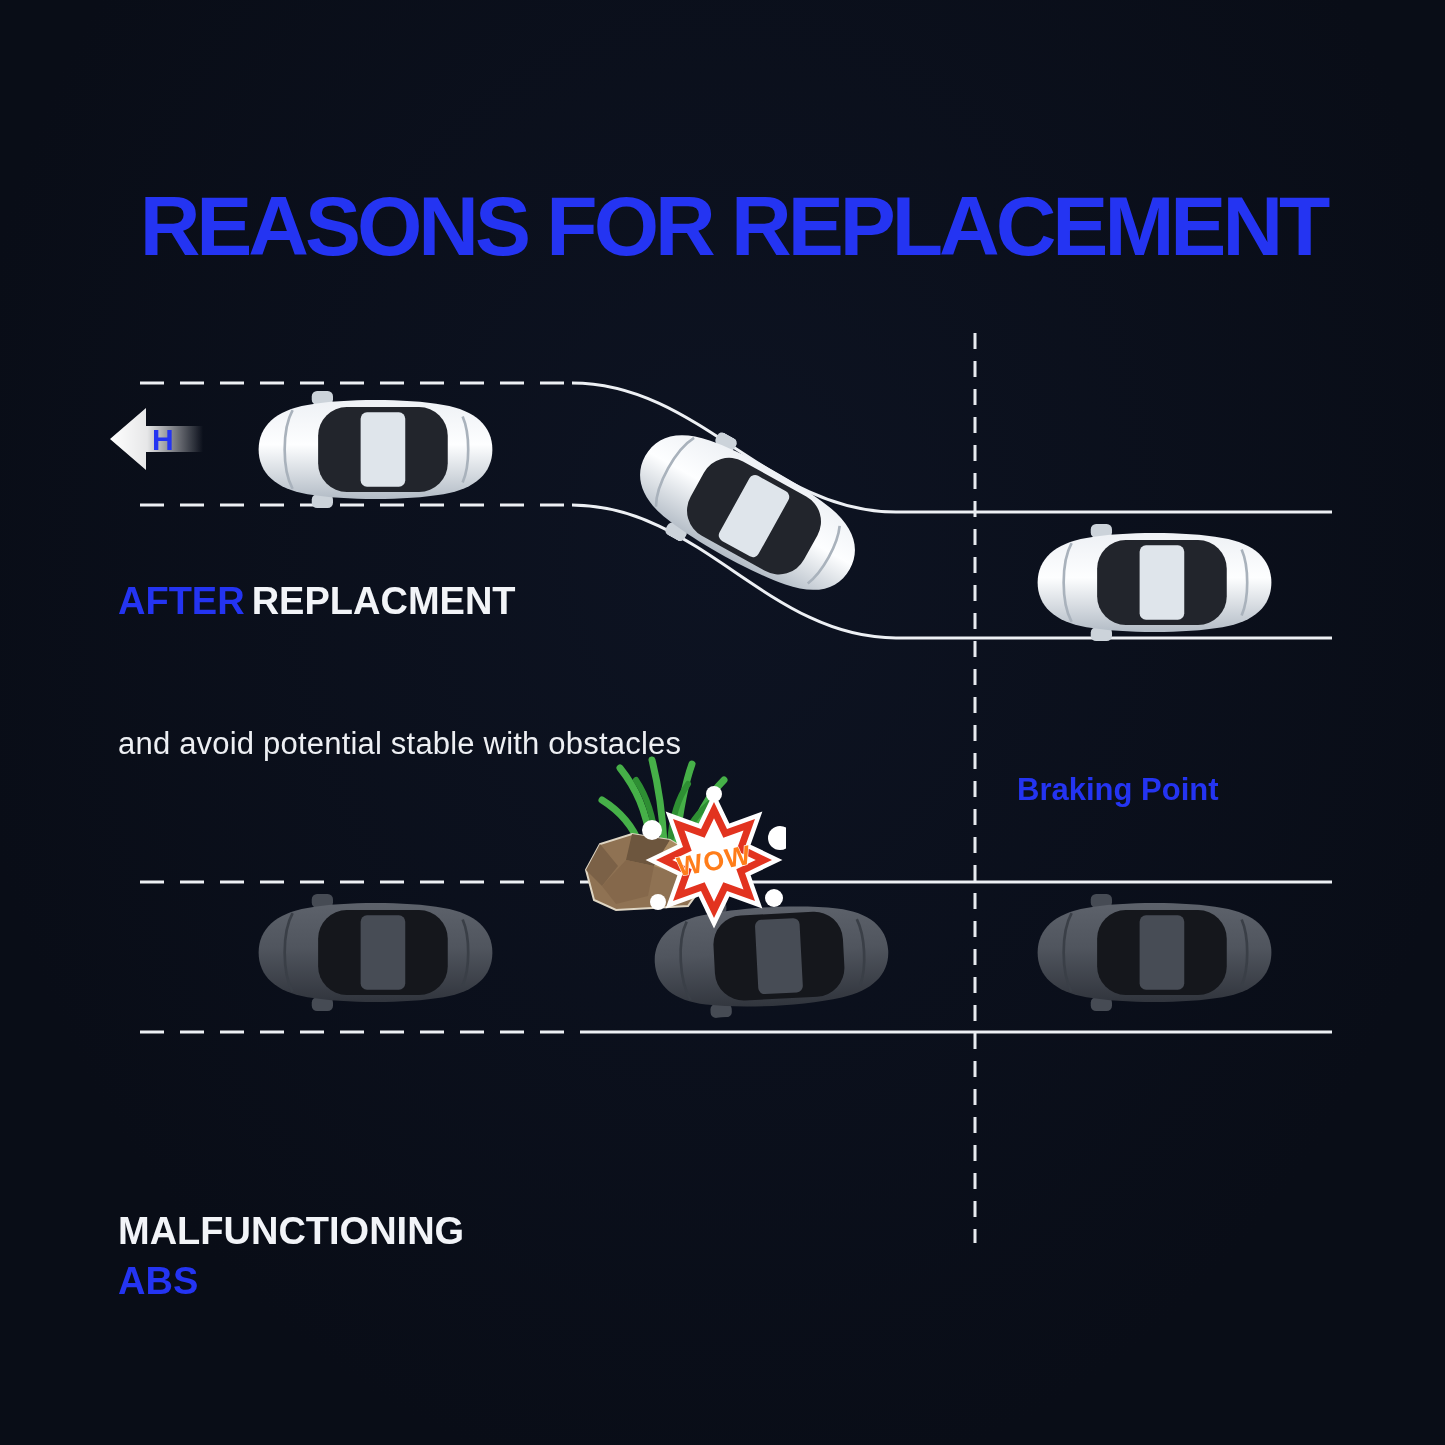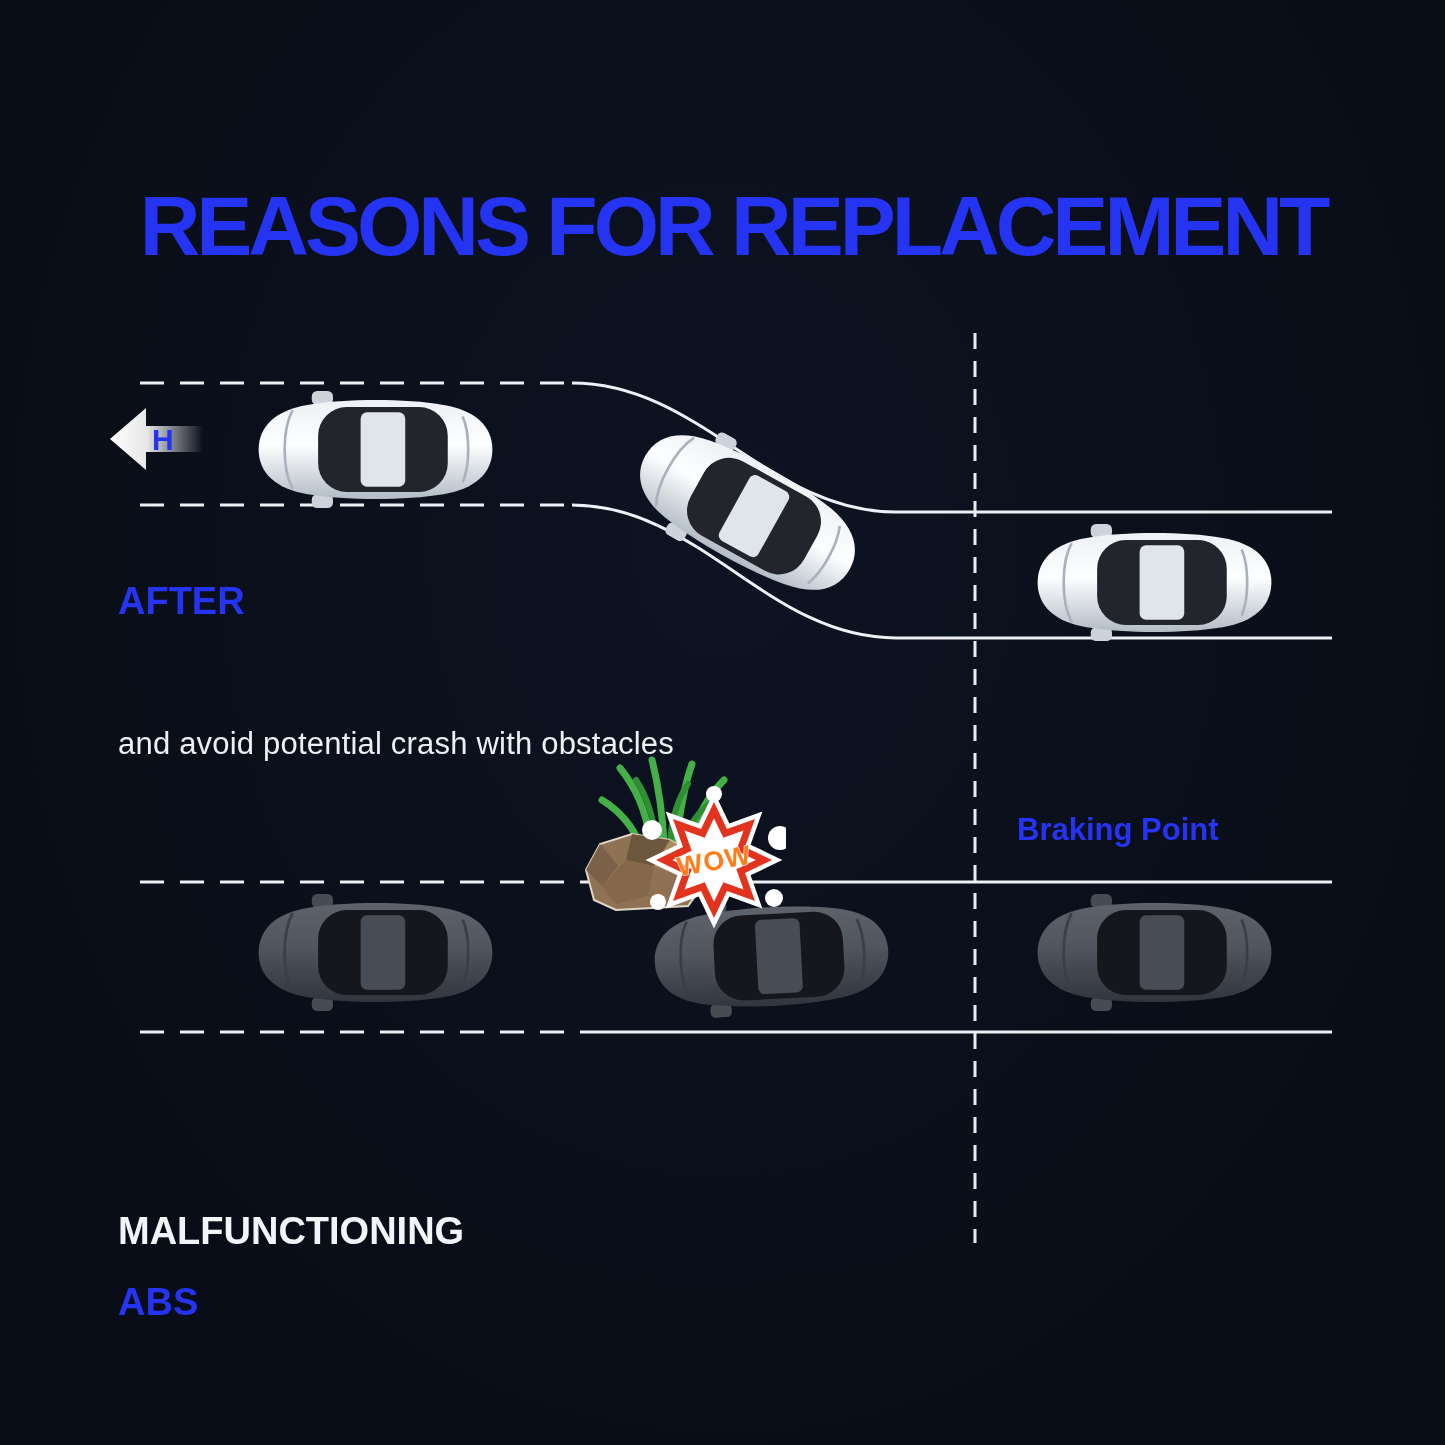--- a/index.html
+++ b/index.html
@@ -35,31 +35,31 @@
   .arrow-label { font-size:30px; font-weight:bold; fill:#2434f2; font-family:"Liberation Sans", sans-serif; }
 
   .obstacle { position:absolute; left:556px; top:748px; width:230px; height:190px; }
   .wow-text {
     font-family:"Liberation Sans", sans-serif;
     font-size:27px; font-weight:900; letter-spacing:1px;
     text-anchor:middle; fill:#ff7d1a; stroke:#ffffff; stroke-width:1.2px;
     paint-order:stroke;
   }
 
-  .heading { position:absolute; display:flex; gap:28px; font-size:38px; font-weight:800; color:#f2f4f8; white-space:nowrap; }
+  .heading { position:absolute; display:flex; gap:7px; font-size:38px; font-weight:800; color:#f2f4f8; white-space:nowrap; }
   .after-heading { left:118px; top:580px; }
   .malfunction-heading { left:118px; top:1210px;flex-direction:column; }
   .accent { color:#2434f2; }
 
   .body-line { position:absolute; left:118px; font-size:31px; font-weight:400; color:#edeff3; white-space:nowrap; letter-spacing:0.2px; }
   .l1 { top:660px; }
   .l2 { top:726px; }
   .l3 { top:1256px; }
 
-  .braking-label { position:absolute; left:1017px; top:772px; font-size:31px; font-weight:800; color:#2434f2; white-space:nowrap;margin-top:40px; }
+  .braking-label { position:absolute; left:1017px; top:772px; font-size:31px; font-weight:800; color:#2434f2; white-space:nowrap; }
 </style>
 </head>
 <body>
 
 <div class="canvas">
 
   <svg width="0" height="0" style="position:absolute">
     <defs>
       <linearGradient id="gradW" x1="0" y1="0" x2="0" y2="1">
         <stop offset="0" stop-color="#eef1f5"></stop>
@@ -166,22 +166,23 @@
       <circle cx="66" cy="-22" r="12" fill="#ffffff"></circle>
       <circle cx="60" cy="38" r="9" fill="#ffffff"></circle>
       <circle cx="-56" cy="42" r="8" fill="#ffffff"></circle>
       <circle cx="0" cy="-66" r="8" fill="#ffffff"></circle>
       <text class="wow-text" x="0" y="10" transform="rotate(-10)">WOW</text>
     </g>
   </svg>
 
   <div class="heading after-heading">
     <span class="accent">AFTER</span>
+    <span>REPLACMENT</span>
   </div>
-  <p class="body-line l2">and avoid potential crash with obstacles</p>
+  <p class="body-line l2">and avoid potential stable with obstacles</p>
 
   <div class="braking-label">Braking Point</div>
 
   <div class="heading malfunction-heading">
     <span>MALFUNCTIONING</span>
     <span class="accent">ABS</span>
   </div>
 
 </div>
 

